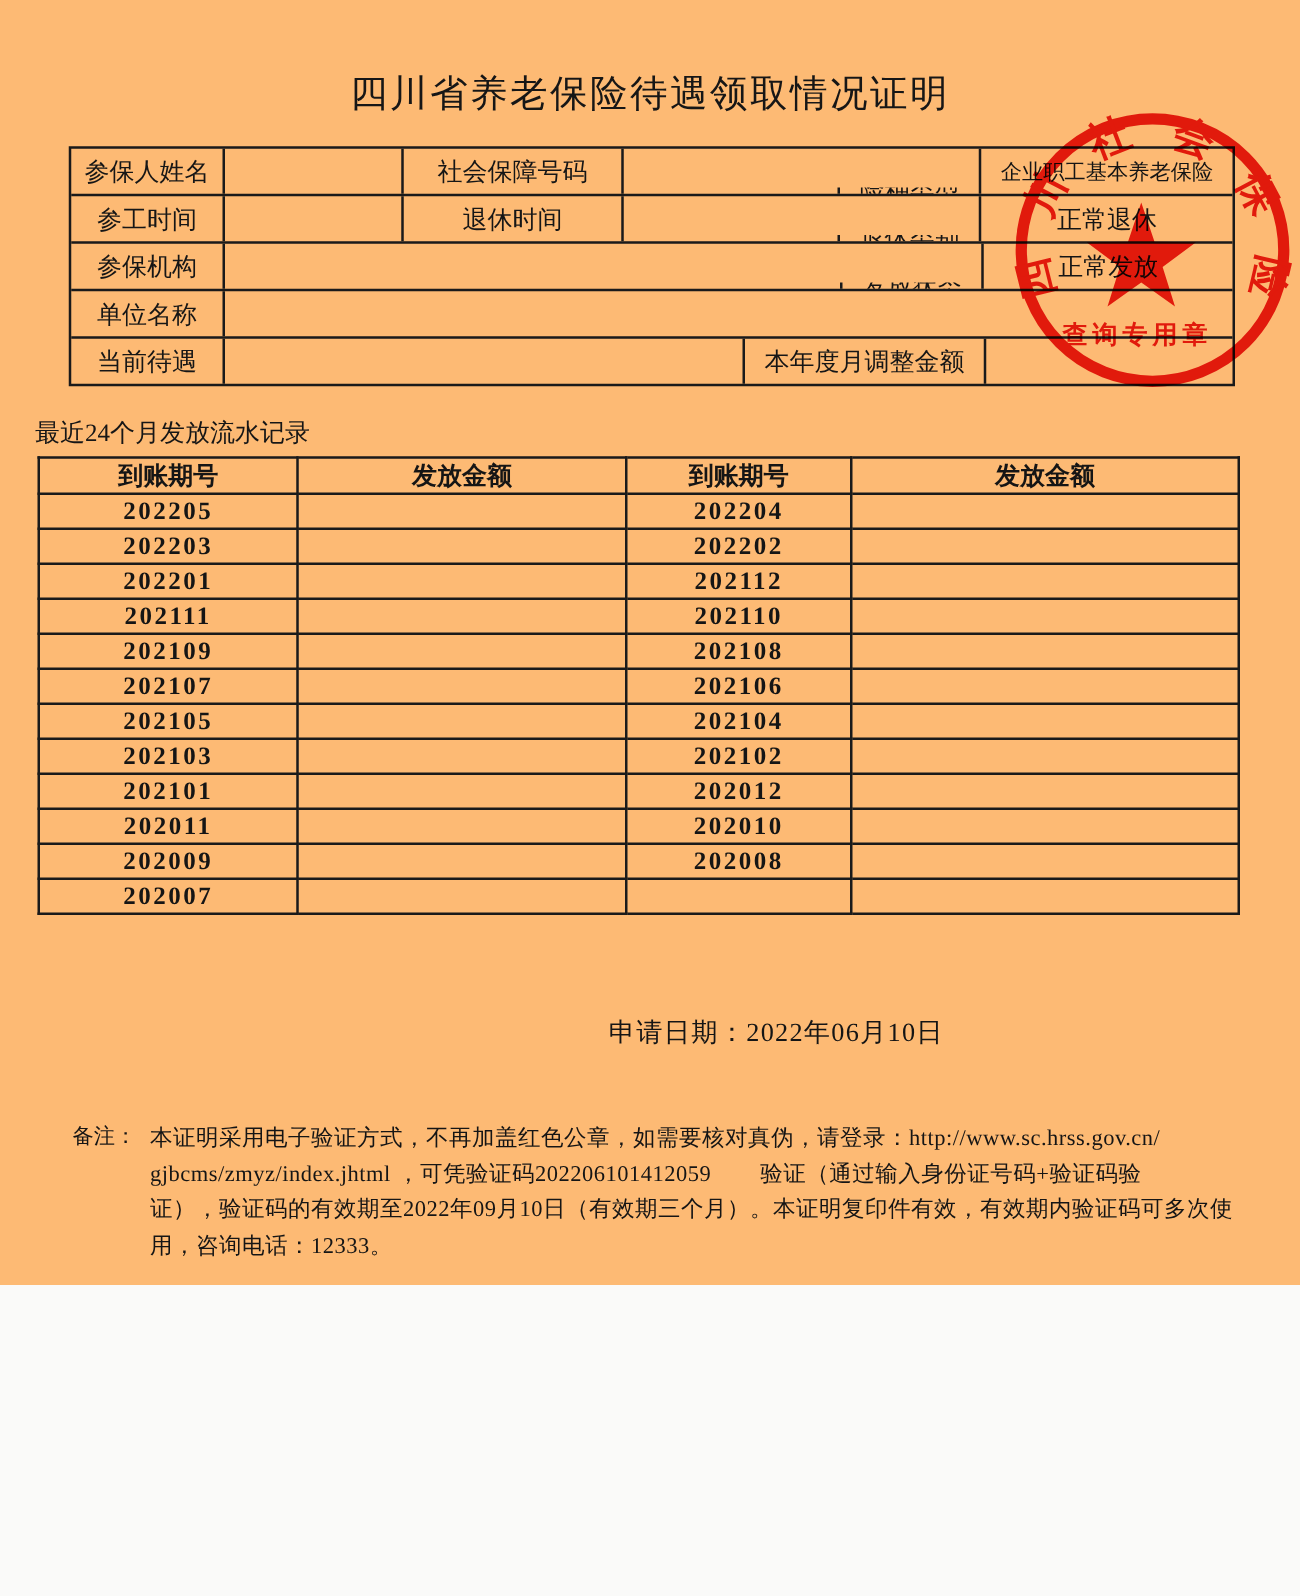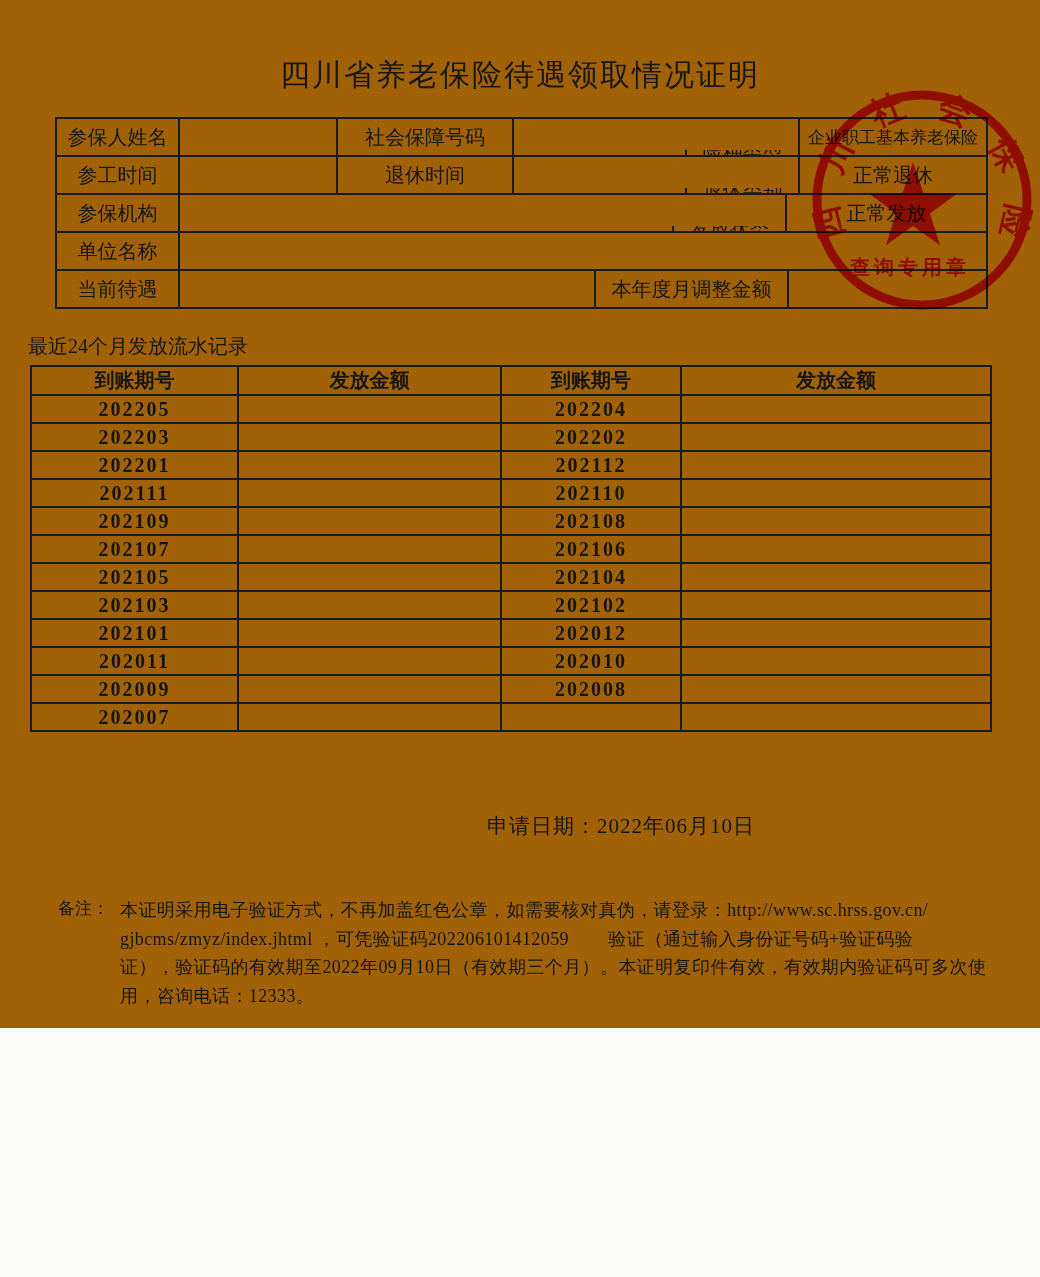--- a/index.html
+++ b/index.html
@@ -1,18 +1,18 @@
 <!DOCTYPE html>
 <html><head>
 <meta charset="utf-8">
 <style>
   html,body{margin:0;padding:0;background:#ffffff;}
   .page{
     position:relative;width:1040px;height:1277px;overflow:hidden;
-    background:#a16207;
+    background:#fdba74;
     font-family:"Liberation Serif","DejaVu Serif",serif;
     color:#151515;
   }
   .footer-strip{position:absolute;left:0;top:1028px;width:1040px;height:249px;background:#fafaf9;}
   .title{
     position:absolute;top:55px;left:0;width:1040px;text-align:center;
     font-size:30px;letter-spacing:2px;color:#161616;
   }
   
   .t1{
@@ -23,21 +23,21 @@
   .t1row:first-child{border-top:none;}
   .t1c{
     border-left:2px solid #1a1a1a;box-sizing:border-box;
     display:flex;align-items:center;justify-content:center;
     font-size:20px;white-space:nowrap;overflow:hidden;
   }
   .t1c:first-child{border-left:none;}
   .lab{color:#161616;}
   .cw1{width:121px;flex:0 0 121px;}
   .cw2{width:143px;flex:0 0 143px;}
-  .cw3{width:176px;flex:0 0 176px;margin-left:15px;}
+  .cw3{width:176px;flex:0 0 176px;}
   .cw4{width:173px;flex:0 0 173px;}
   .cw5{width:113px;flex:0 0 113px;margin-top:31px;}
   .cwR3v{width:494px;flex:0 0 494px;}
   .cwR4v{width:416px;flex:0 0 416px;}
   .cwR4l{width:193px;flex:0 0 193px;}
   .cflex{flex:1 1 auto;}
   .small{font-size:17px;}
   
   .sec-title{position:absolute;left:28px;top:333px;font-size:20px;color:#161616;}
   .t2{

